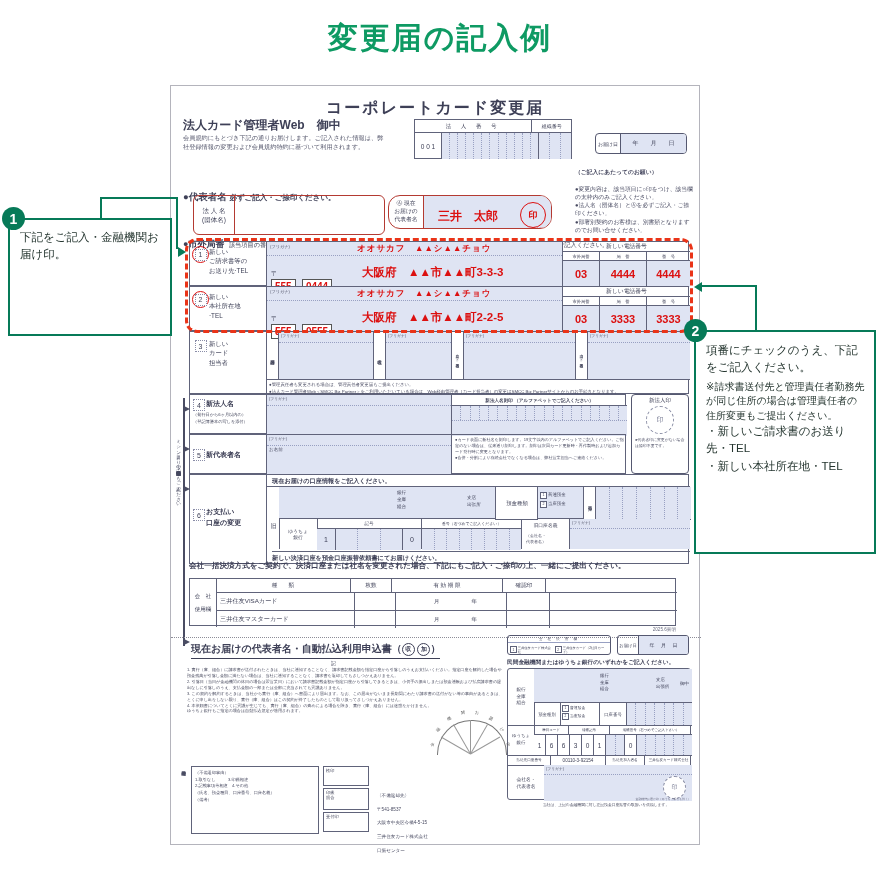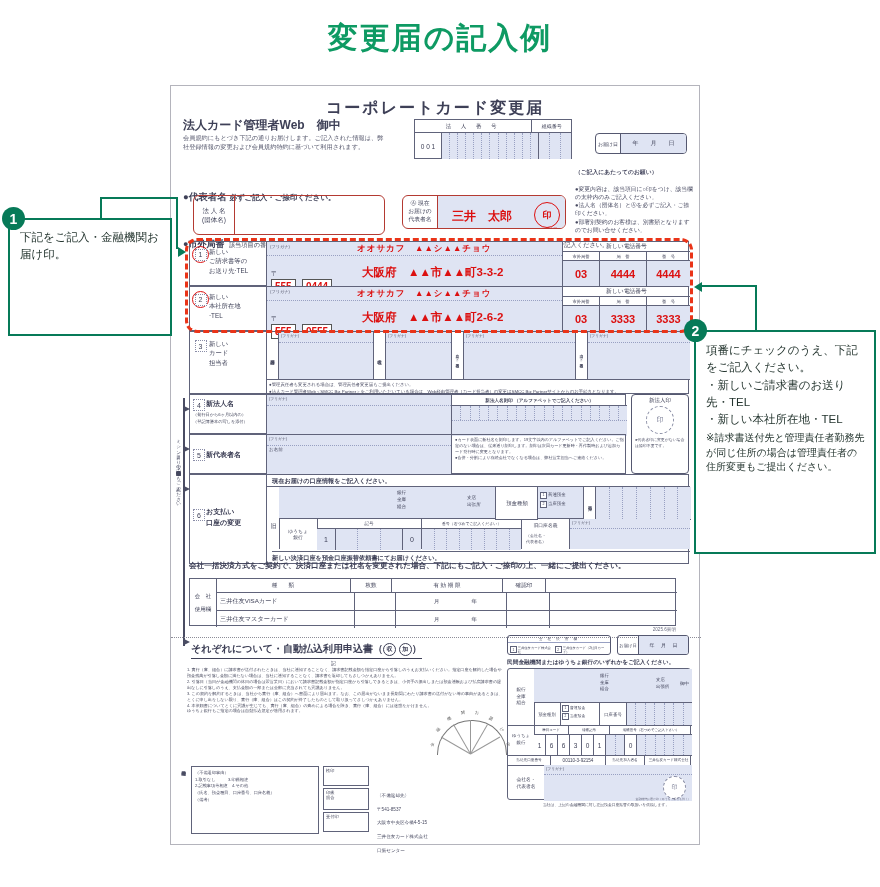--- a/index.html
+++ b/index.html
@@ -42,25 +42,25 @@
   <div>下記をご記入・金融機関お届け印。</div>
 </div>
 <div class="gline" style="left:100px;top:197px;width:2px;height:22px"></div>
 <div class="gline" style="left:100px;top:197px;width:78px;height:2px"></div>
 <div class="gline" style="left:176px;top:197px;width:2px;height:52px"></div>
 <div class="arr-r" style="left:178px;top:247px"></div>
 
 <div class="badge" style="left:684px;top:319px">2</div>
 <div class="callout" style="left:694px;top:330px;width:182px;height:224px;padding:10px 8px 0 10px;font-size:11.5px;line-height:1.5">
   <div>項番にチェックのうえ、下記をご記入ください。</div>
+  <div style="font-size:10px;line-height:1.45;margin-top:3px">※請求書送付先と管理責任者勤務先が同じ住所の場合は管理責任者の住所変更もご提出ください。</div>
   <div>
       <div>・新しいご請求書のお送り先・TEL</div>
       <div>・新しい本社所在地・TEL</div>
     </div>
-  <div style="font-size:10px;line-height:1.45;margin-top:3px">※請求書送付先と管理責任者勤務先が同じ住所の場合は管理責任者の住所変更もご提出ください。</div>
 </div>
 <div class="arr-l" style="left:694px;top:282px"></div>
 <div class="gline" style="left:701px;top:285px;width:56px;height:2px"></div>
 <div class="gline" style="left:755px;top:285px;width:2px;height:45px"></div>
 
 <div class="f" style="left:170px;top:85px;width:530px;height:760px;border:1px solid #b4b4bc;background:#fff">
 
   <div class="t bold" style="left:0;top:12px;width:100%;text-align:center;font-size:16px;letter-spacing:2px">コーポレートカード変更届</div>
   <div class="t bold" style="left:12px;top:31px;font-size:12px">法人カード管理者Web　御中</div>
   <div class="t" style="left:12px;top:48px;width:205px;font-size:6.2px;line-height:1.4;color:#54566b">会員規約にもとづき下記の通りお届けします。ご記入された情報は、弊社登録情報の変更および会員規約特約に基づいて利用されます。</div>
@@ -102,21 +102,21 @@
   <div class="t" style="left:12px;top:94px;font-size:9.5px">
     <span class="bold">●代表者名</span> <span class="bold" style="font-size:7.5px">必ずご記入・ご捺印ください。</span>
   </div>
 
   <div class="f" style="left:22px;top:109px;width:192px;height:40px;border:1.6px solid #b43a32;border-radius:6px;display:flex;overflow:hidden">
     <div class="ctr" style="width:40px;border-right:1px solid #b43a32;flex-direction:column;font-size:6.5px;line-height:1.4">
       <span>法 人 名</span>
         <span>(団体名)</span>
     </div>
   </div>
-  <div class="f" style="left:231px;top:109px;width:164px;height:34px;border:1.6px solid #b43a32;border-radius:6px;display:flex;overflow:hidden">
+  <div class="f" style="left:217px;top:109px;width:164px;height:34px;border:1.6px solid #b43a32;border-radius:12px;display:flex;overflow:hidden">
     <div class="ctr" style="width:34px;border-right:1px solid #b43a32;flex-direction:column;font-size:5.8px;line-height:1.35">
       <span>Ⓐ 現在</span>
         <span>お届けの</span>
         <span>代表者名</span>
     </div>
     <div class="lb" style="flex:1;position:relative">
       <span class="bold rt" style="position:absolute;left:14px;top:12px;font-size:12px">三井　太郎</span>
       <span class="sealc" style="position:absolute;right:5px;top:6px;width:24px;height:24px;font-size:9px">印</span>
       <span class="rt" style="position:absolute;right:8px;top:31px;font-size:3.6px">法人印</span>
     </div>
@@ -143,21 +143,21 @@
 お送り先·TEL</div>
     </div>
     <div class="f lb" style="left:77px;top:0;width:295px;height:45px">
       <span class="t" style="left:3px;top:2px;font-size:4.2px;color:#54566b">(フリガナ)</span>
       <span class="t bold rt" style="left:90px;top:1px;font-size:8.5px;letter-spacing:1px">オオサカフ　▲▲シ▲▲チョウ</span>
       <div style="position:absolute;left:0;top:13px;width:100%;border-top:1px dotted #98a0c2"></div>
       <span class="t" style="left:4px;top:20px;font-size:7px">
         <span>〒</span>
         <span class="zbox">555</span> - <span class="zbox">0444</span>
       </span>
-      <span class="t bold rt" style="left:95px;top:23px;font-size:11.5px">大阪府　▲▲市▲▲町3-3-2</span>
+      <span class="t bold rt" style="left:95px;top:23px;font-size:11.5px">大阪府　▲▲市▲▲町3-3-3</span>
     </div>
     <div class="f" style="left:372px;top:0;width:128px;height:45px;border-left:1px solid #60637a">
       <div class="ctr" style="height:9px;font-size:5.8px;border-bottom:1px solid #60637a">新しい電話番号</div>
       <div style="display:flex;height:8px;border-bottom:1px solid #60637a;font-size:4.3px">
         <div class="ctr" style="width:36px">市外局番</div>
         <div class="ctr" style="width:46px;border-left:1px solid #60637a">局　番</div>
         <div class="ctr" style="flex:1;border-left:1px solid #60637a">番　号</div>
       </div>
       <div style="display:flex;height:26px" class="lb">
         <div class="ctr bold rt" style="width:36px;font-size:11px">03</div>
@@ -176,21 +176,21 @@
 ·TEL</div>
     </div>
     <div class="f lb" style="left:77px;top:0;width:295px;height:45px">
       <span class="t" style="left:3px;top:2px;font-size:4.2px;color:#54566b">(フリガナ)</span>
       <span class="t bold rt" style="left:90px;top:1px;font-size:8.5px;letter-spacing:1px">オオサカフ　▲▲シ▲▲チョウ</span>
       <div style="position:absolute;left:0;top:13px;width:100%;border-top:1px dotted #98a0c2"></div>
       <span class="t" style="left:4px;top:20px;font-size:7px">
         <span>〒</span>
         <span class="zbox">555</span> - <span class="zbox">0555</span>
       </span>
-      <span class="t bold rt" style="left:95px;top:23px;font-size:11.5px">大阪府　▲▲市▲▲町2-6-2</span>
+      <span class="t bold rt" style="left:95px;top:23px;font-size:11.5px">大阪府　▲▲市▲▲町2-2-5</span>
     </div>
     <div class="f" style="left:372px;top:0;width:128px;height:45px;border-left:1px solid #60637a">
       <div class="ctr" style="height:9px;font-size:5.8px;border-bottom:1px solid #60637a">新しい電話番号</div>
       <div style="display:flex;height:8px;border-bottom:1px solid #60637a;font-size:4.3px">
         <div class="ctr" style="width:36px">市外局番</div>
         <div class="ctr" style="width:46px;border-left:1px solid #60637a">局　番</div>
         <div class="ctr" style="flex:1;border-left:1px solid #60637a">番　号</div>
       </div>
       <div style="display:flex;height:26px" class="lb">
         <div class="ctr bold rt" style="width:36px;font-size:11px">03</div>
@@ -408,21 +408,21 @@
         <div style="width:42px;border-left:1px solid #60637a"></div>
         <div style="flex:1;border-left:1px solid #60637a"></div>
       </div>
     </div>
   </div>
   <div class="t" style="left:18px;top:541px;width:487px;text-align:right;font-size:4.6px;color:#6a6c80">2025.6東明</div>
 
   <div class="f" style="left:0;top:551px;width:530px;border-top:1.6px dotted #8d8d98"></div>
 
   <div class="t bold" style="left:20px;top:556px;font-size:10px;border-bottom:1.5px solid #3e4057;padding-bottom:2px;white-space:nowrap">
-    <span>それぞれについて・自動払込利用申込書（</span><span class="ctr" style="display:inline-flex;width:11px;height:11px;border:1px solid #3e4057;border-radius:50%;font-size:6px;vertical-align:1px">収</span>
+    <span>現在お届けの代表者名・自動払込利用申込書（</span><span class="ctr" style="display:inline-flex;width:11px;height:11px;border:1px solid #3e4057;border-radius:50%;font-size:6px;vertical-align:1px">収</span>
     <span class="ctr" style="display:inline-flex;width:11px;height:11px;border:1px solid #3e4057;border-radius:50%;font-size:6px;vertical-align:1px">加</span><span>）</span>
   </div>
   <div class="t" style="left:160px;top:574px;font-size:5px">記</div>
   <div class="f" style="left:16px;top:581px;width:316px;font-size:4.1px;line-height:1.45;color:#4a4c60">
       <div>1. 貴行（庫、組合）に請求書が送付されたときは、当社に通知することなく、請求書記載金額を指定口座から引落しのうえお支払いください。指定口座を解約した場合や預金残高が引落し金額に満たない場合は、当社に通知することなく、請求書を返却してもさしつかえありません。</div>
       <div>2. 引落日（当日が金融機関の休日の場合は翌営業日）において請求書記載金額が指定口座から引落しできるときは、小切手の振出しまたは預金通帳および払戻請求書の提出なしに引落しのうえ、支払金額の一部または全部に充当されても異議ありません。</div>
       <div>3. この契約を解約するときは、当社から貴行（庫、組合）へ書面により届出ます。なお、この届出がないまま長期間にわたり請求書の送付がない等の事由があるときは、とくに申し出をしない限り、貴行（庫、組合）はこの契約が終了したものとして取り扱ってさしつかえありません。</div>
       <div>4. 本依頼書についてとくに異議が生じても、貴行（庫、組合）の責めによる場合を除き、貴行（庫、組合）には迷惑をかけません。</div>
       <div>ゆうちょ銀行もご指定の場合は自動払込規定が適用されます。</div>
     </div>

